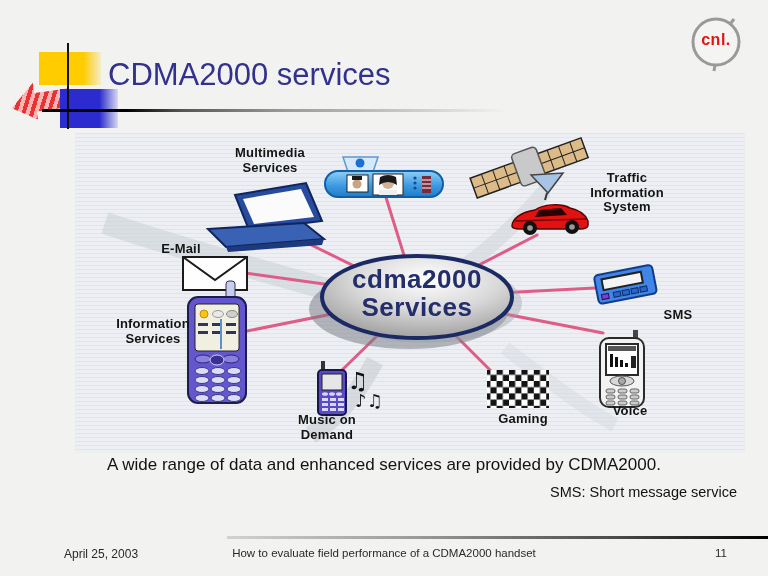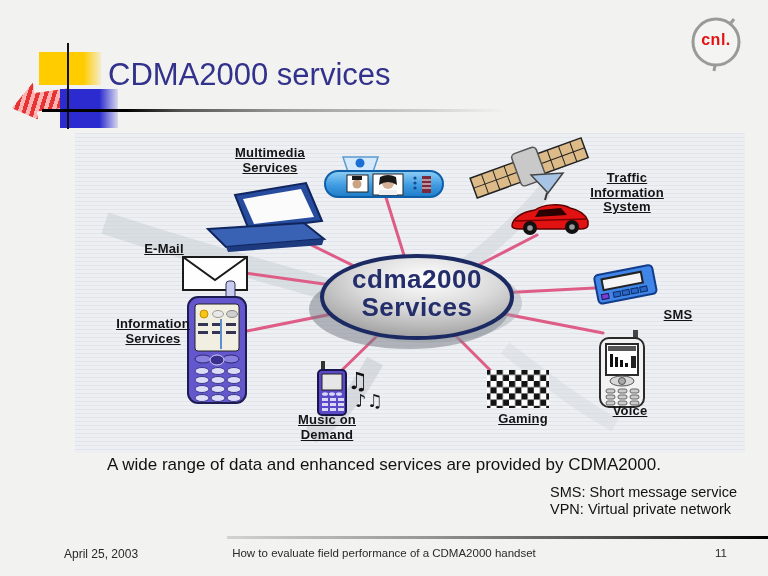--- a/index.html
+++ b/index.html
@@ -22,21 +22,21 @@
   
   .logo{position:absolute;left:688px;top:12px;width:56px;height:56px;}
   .logo-text{position:absolute;left:0;top:19px;width:56px;text-align:center;
     font-weight:bold;font-size:16px;color:#e51212;letter-spacing:.5px;}
   
   .clipart{position:absolute;left:75px;top:133px;width:670px;height:320px;
     background-color:#edeff2;
     background-image:repeating-linear-gradient(180deg,rgba(140,160,185,.13) 0 1px,rgba(0,0,0,0) 1px 4px);}
   .clipart svg{position:absolute;left:0;top:0;}
   .node-label{position:absolute;font-weight:bold;font-size:13px;line-height:1.13;
-    color:#141414;text-align:center;white-space:pre-line;letter-spacing:.2px;text-decoration:underline;}
+    color:#141414;text-align:center;white-space:pre-line;letter-spacing:.2px;}
   .center-label{position:absolute;left:242px;top:133px;width:200px;text-align:center;
     font-weight:bold;font-size:26px;line-height:1.06;color:#232e6b;white-space:pre-line;letter-spacing:.5px;}
   
   .caption{position:absolute;left:0;top:455px;width:768px;text-align:center;
     font-size:17px;color:#121212;}
   .abbr{position:absolute;right:31px;top:484px;text-align:left;font-size:14.5px;
     line-height:17px;color:#121212;margin-left:28px;}
   .footer-rule{position:absolute;left:227px;top:536px;width:541px;height:3px;
     background:linear-gradient(to right,#d2d2d2 0,#9a9a9a 35%,#4a4a4a 72%,#000 100%);}
   .footer-date{position:absolute;left:64px;top:547px;font-size:12px;color:#2a2a2a;}
@@ -264,40 +264,39 @@
 
       <g>
         <ellipse cx="334" cy="176" rx="100" ry="40" fill="#747a82" opacity="0.5"></ellipse>
         <ellipse cx="350" cy="170" rx="97" ry="40" fill="#9aa0a8" opacity="0.4"></ellipse>
         <ellipse cx="342" cy="164" rx="95" ry="41" fill="url(#ellg)" stroke="#1c2a63" stroke-width="4"></ellipse>
       </g>
     </svg>
 
     <div class="node-label" style="left:115px;top:13px;width:160px;">Multimedia
 Services</div>
-    <div class="node-label" style="left:49px;top:109px;width:80px;">E-Mail</div>
+    <div class="node-label" style="left:66px;top:109px;width:80px;">E-Mail</div>
     <div class="node-label" style="left:13px;top:184px;width:130px;">Information
 Services</div>
     <div class="node-label" style="left:182px;top:280px;width:140px;">Music on
 Demand</div>
     <div class="node-label" style="left:408px;top:279px;width:80px;">Gaming</div>
     <div class="node-label" style="left:525px;top:271px;width:60px;">Voice</div>
     <div class="node-label" style="left:578px;top:175px;width:50px;">SMS</div>
     <div class="node-label" style="left:497px;top:38px;width:110px;">Traffic
 Information
 System</div>
 
     <div class="center-label">cdma2000
 Services</div>
   </div>
 
   <div class="caption">A wide range of data and enhanced services are provided by CDMA2000.</div>
 
   <div class="abbr">
     <div>SMS: Short message service</div>
-    <div>VPN: Virtual private network</div>
   </div>
 
   <div class="footer-rule"></div>
   <div class="footer-date">April 25, 2003</div>
   <div class="footer-title">How to evaluate field performance of a CDMA2000 handset</div>
   <div class="footer-page">11</div>
 </div>
 
 </body></html>

